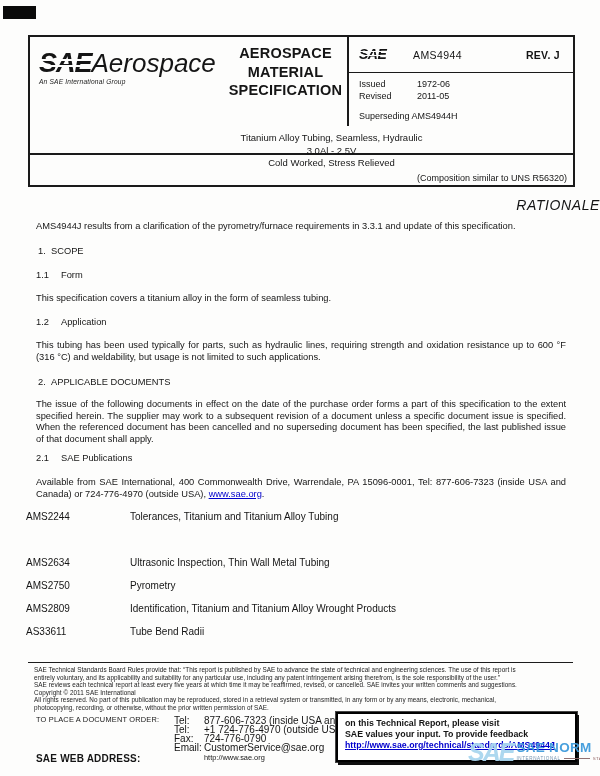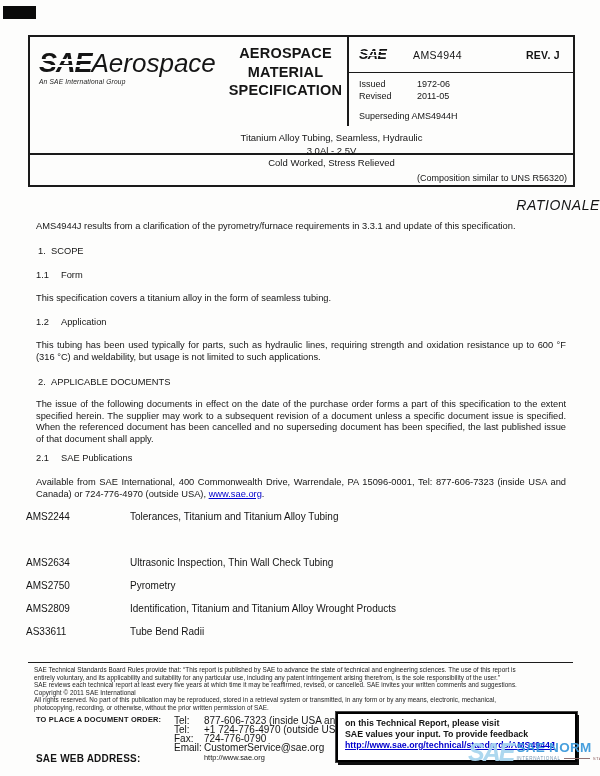--- a/index.html
+++ b/index.html
@@ -42,21 +42,21 @@
   .sec-num{display:inline-block;}
   .main .sec-num{min-width:13px;}
   .sub .sec-num{min-width:25px;}
   a.doclink{color:#0000cc;text-decoration:underline;cursor:pointer;}
   .doc-row{position:absolute;left:26px;font-size:10px;white-space:nowrap;}
   .doc-code{display:inline-block;width:104px;}
 
   
   .footer-rule{position:absolute;left:28px;top:662px;width:545px;border-top:1.3px solid #1c1c1c;}
   .legal{position:absolute;left:34px;top:666px;width:540px;font-size:6.35px;line-height:7.5px;color:#1d1d1d;letter-spacing:0.05px;}
-  .order-label{position:absolute;left:36px;top:715px;font-size:7.4px;font-weight:bold;letter-spacing:0.2px;}
+  .order-label{position:absolute;left:36px;top:715px;font-size:7.4px;font-weight:normal;letter-spacing:0.2px;}
   .order-row{position:absolute;left:174px;font-size:10px;white-space:nowrap;}
   .ol{display:inline-block;width:30px;}
   .web-label{position:absolute;left:36px;top:753px;font-size:10px;font-weight:bold;letter-spacing:0.2px;}
   .web-value{position:absolute;left:204px;top:753px;font-size:7.4px;}
 
   .feedback-box{position:absolute;left:336px;top:712px;width:224px;height:38px;background:#fff;
     border:2px solid #000;box-shadow:2px 3px 0 #0e0e0e,0 0 0 1px #444;padding:4px 6px 4px 7px;
     font-size:8.8px;font-weight:bold;line-height:11px;}
   .fb-link{color:#0000cc;text-decoration:underline;cursor:pointer;}
 
@@ -124,21 +124,21 @@
   <div class="sec-head main" style="left:38px;top:377px">
     <span class="sec-num">2.</span><span>APPLICABLE DOCUMENTS</span>
   </div>
   <div class="para just" style="top:399px">The issue of the following documents in effect on the date of the purchase order forms a part of this specification to the extent specified herein. The supplier may work to a subsequent revision of a document unless a specific document issue is specified. When the referenced document has been cancelled and no superseding document has been specified, the last published issue of that document shall apply.</div>
   <div class="sec-head sub" style="left:36px;top:453px">
     <span class="sec-num">2.1</span><span>SAE Publications</span>
   </div>
   <div class="para just" style="top:477px"><span>Available from SAE International, 400 Commonwealth Drive, Warrendale, PA 15096-0001, Tel: 877-606-7323 (inside USA and Canada) or 724-776-4970 (outside USA), </span><a class="doclink">www.sae.org</a><span>.</span></div>
 
   <div class="doc-row" style="top:511px"><span class="doc-code">AMS2244</span><span>Tolerances, Titanium and Titanium Alloy Tubing</span></div>
-  <div class="doc-row" style="top:557px"><span class="doc-code">AMS2634</span><span>Ultrasonic Inspection, Thin Wall Check Tubing</span></div>
+  <div class="doc-row" style="top:557px"><span class="doc-code">AMS2634</span><span>Ultrasonic Inspection, Thin Wall Metal Tubing</span></div>
   <div class="doc-row" style="top:580px"><span class="doc-code">AMS2750</span><span>Pyrometry</span></div>
   <div class="doc-row" style="top:603px"><span class="doc-code">AMS2809</span><span>Identification, Titanium and Titanium Alloy Wrought Products</span></div>
   <div class="doc-row" style="top:626px"><span class="doc-code">AS33611</span><span>Tube Bend Radii</span></div>
 
   <div class="footer-rule"></div>
   <div class="legal">
     <div>SAE Technical Standards Board Rules provide that: “This report is published by SAE to advance the state of technical and engineering sciences. The use of this report is</div>
     <div>entirely voluntary, and its applicability and suitability for any particular use, including any patent infringement arising therefrom, is the sole responsibility of the user.”</div>
     <div>SAE reviews each technical report at least every five years at which time it may be reaffirmed, revised, or cancelled. SAE invites your written comments and suggestions.</div>
     <div>Copyright © 2011 SAE International</div>

